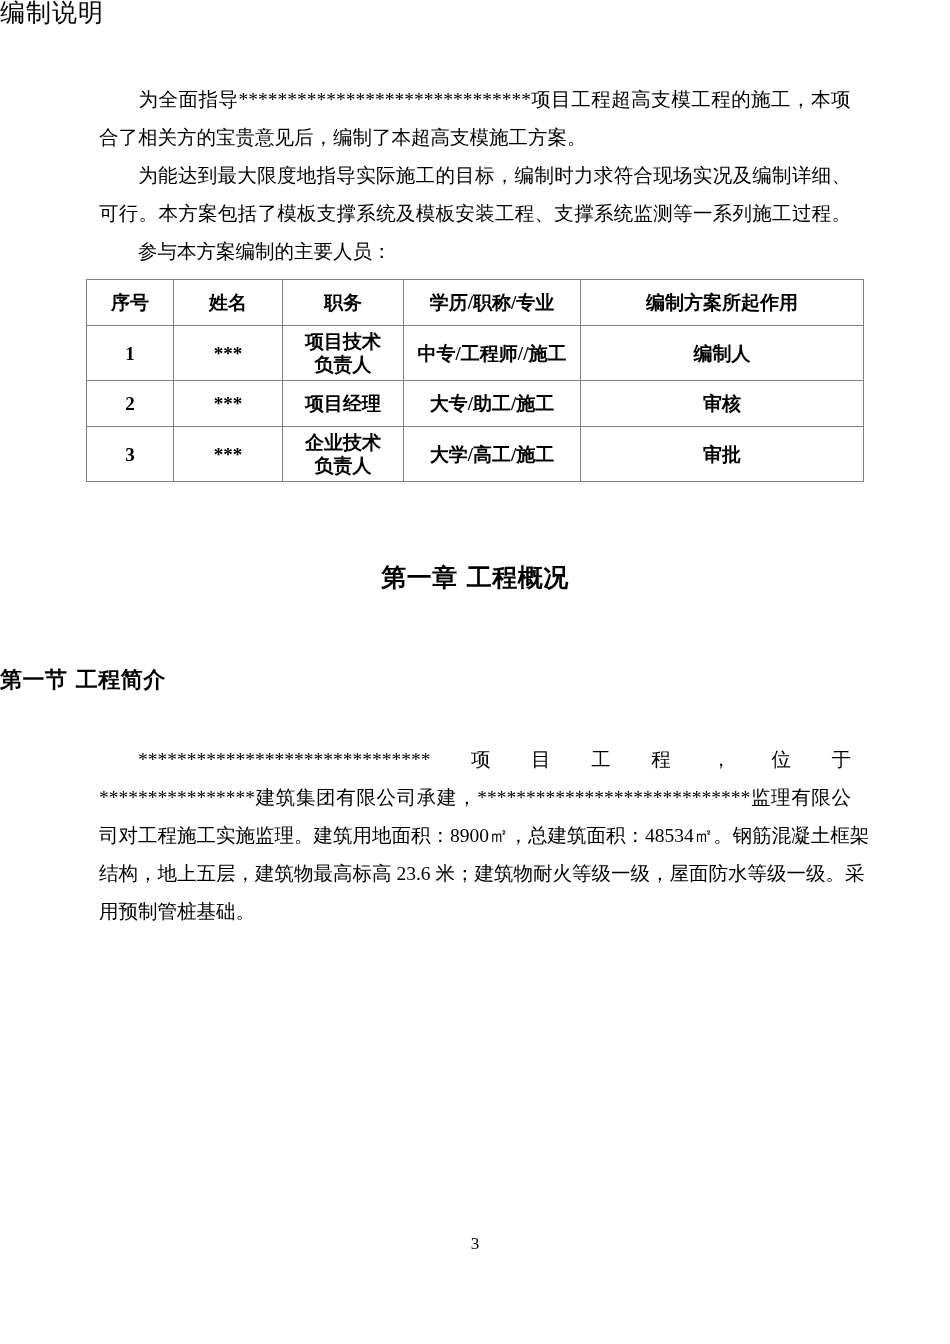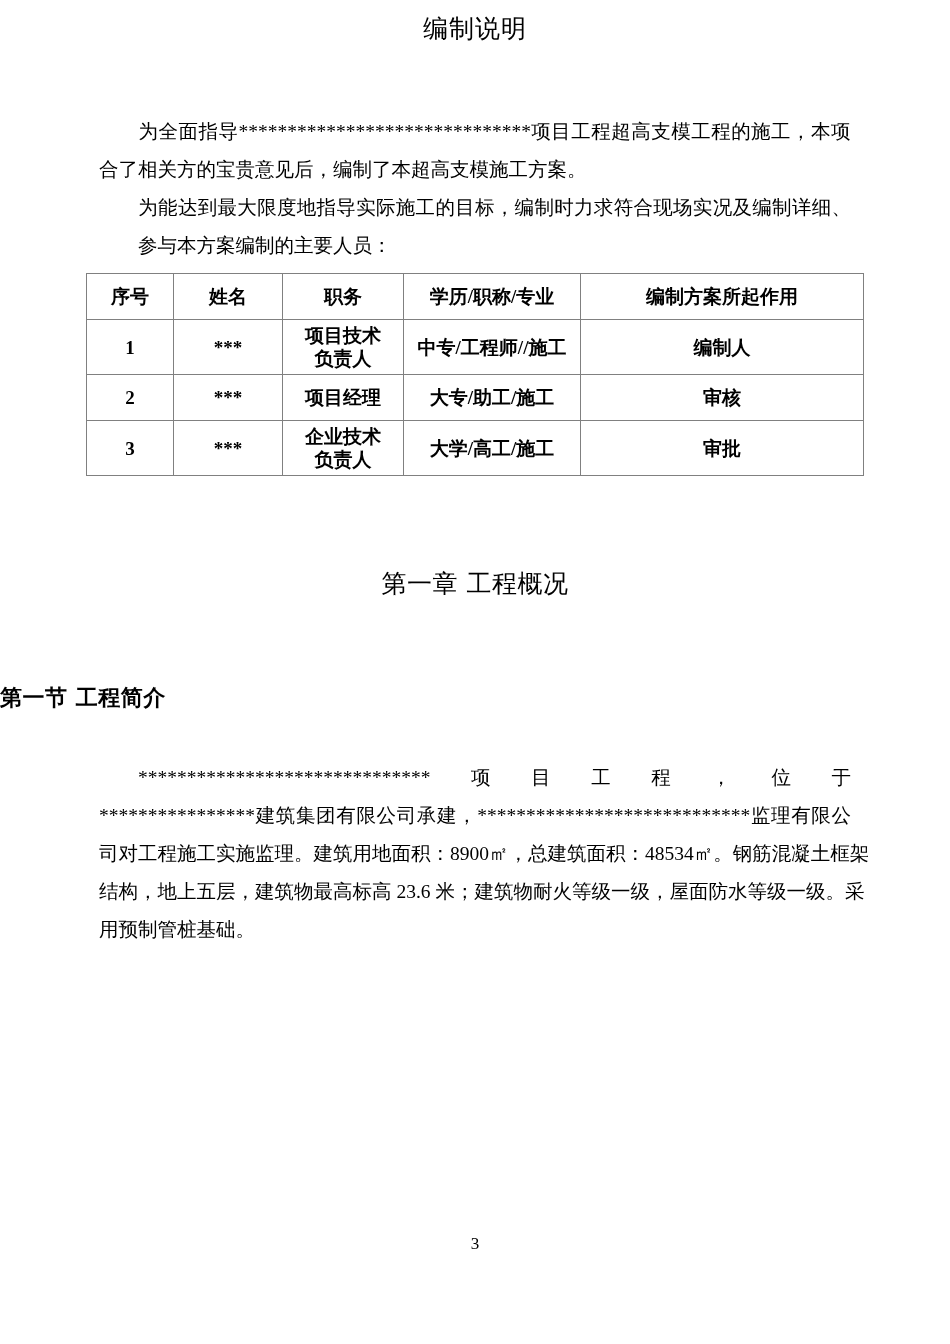--- a/index.html
+++ b/index.html
@@ -17,24 +17,24 @@
   }
 
   .page {
     position: absolute;
     inset: 0;
     padding: 0;
   }
 
   
   .doc-title {
-    text-align: center;
+    text-align: left;
     font-size: 25px;
     line-height: 1;
-    margin: 16px;
+    margin: 0;
     letter-spacing: 1px;
     font-weight: 400;
     font-family: "Liberation Serif", "DejaVu Serif", serif;
   }
 
   
   .body-block {
     margin: 0 auto;
     width: 752px;
     padding-top: 56px;
@@ -79,24 +79,24 @@
   .col-duty  { width: 116px; }
   .col-edu   { width: 172px; }
   .col-role  { width: 278px; }
 
   .cell-2line { line-height: 24px; }
 
   
   .chapter-heading {
     text-align: center;
     font-family: "DejaVu Sans", "Liberation Sans", sans-serif;
-    font-weight: 400;
+    font-weight: 700;
     font-size: 25px;
     line-height: 1;
-    margin: 12px;
+    margin: 0;
     padding-top: 83px;
     letter-spacing: 0.5px;
   }
   .section-heading {
     text-align: left;
     font-family: "DejaVu Sans", "Liberation Sans", sans-serif;
     font-weight: 700;
     font-size: 22px;
     line-height: 1;
     margin: 0;
@@ -141,20 +141,21 @@
 
   <div class="body-block">
 
     <div>
       <div class="line"><span style="display:inline-block;width:39px"></span><span>为全面指导</span><span class="stars">******************************</span><span>项目工程超高支模工程的施工，本项</span><span style="display:inline-block;width:0"></span></div>
       <div class="line last">合了相关方的宝贵意见后，编制了本超高支模施工方案。</div>
     </div>
 
     <div>
       <div class="line"><span style="display:inline-block;width:39px"></span><span>为能达到最大限度地指导实际施工的目标，编制时力求符合现场实况及编制详细、</span></div>
+      <div class="line">可行。本方案包括了模板支撑系统及模板安装工程、支撑系统监测等一系列施工过程。</div>
     </div>
 
     <div>
       <div class="line last"><span style="display:inline-block;width:39px"></span><span>参与本方案编制的主要人员：</span></div>
     </div>
 
   </div>
 
   <table class="people-table">
     <thead>

